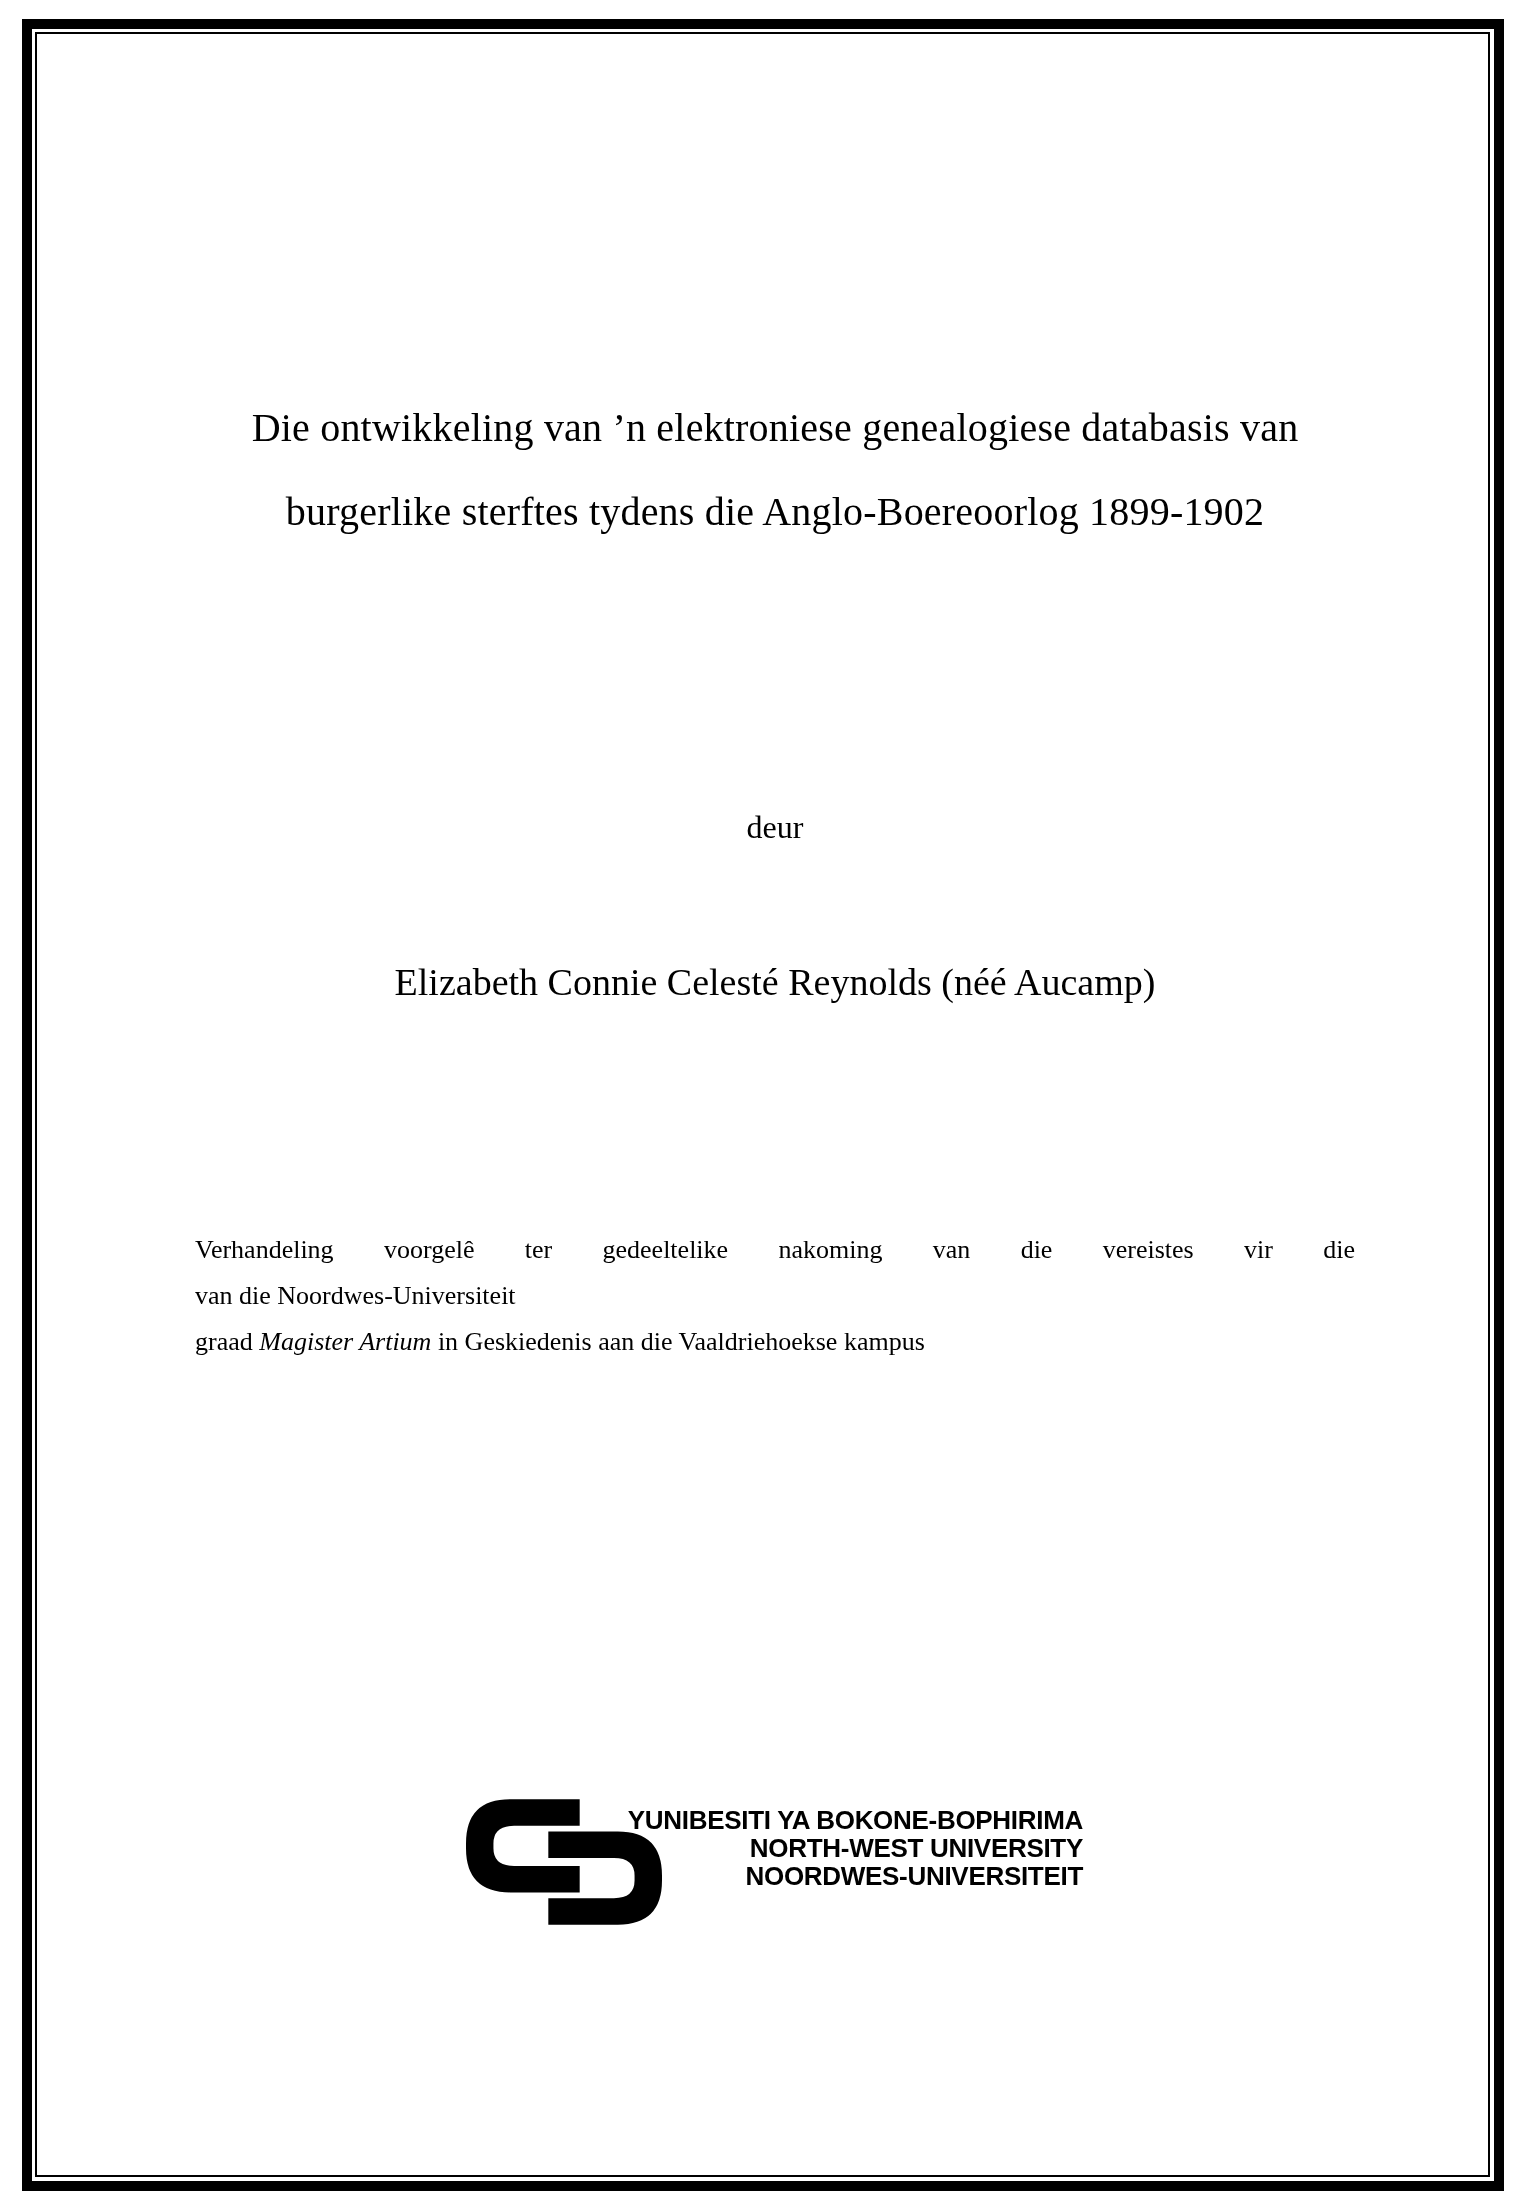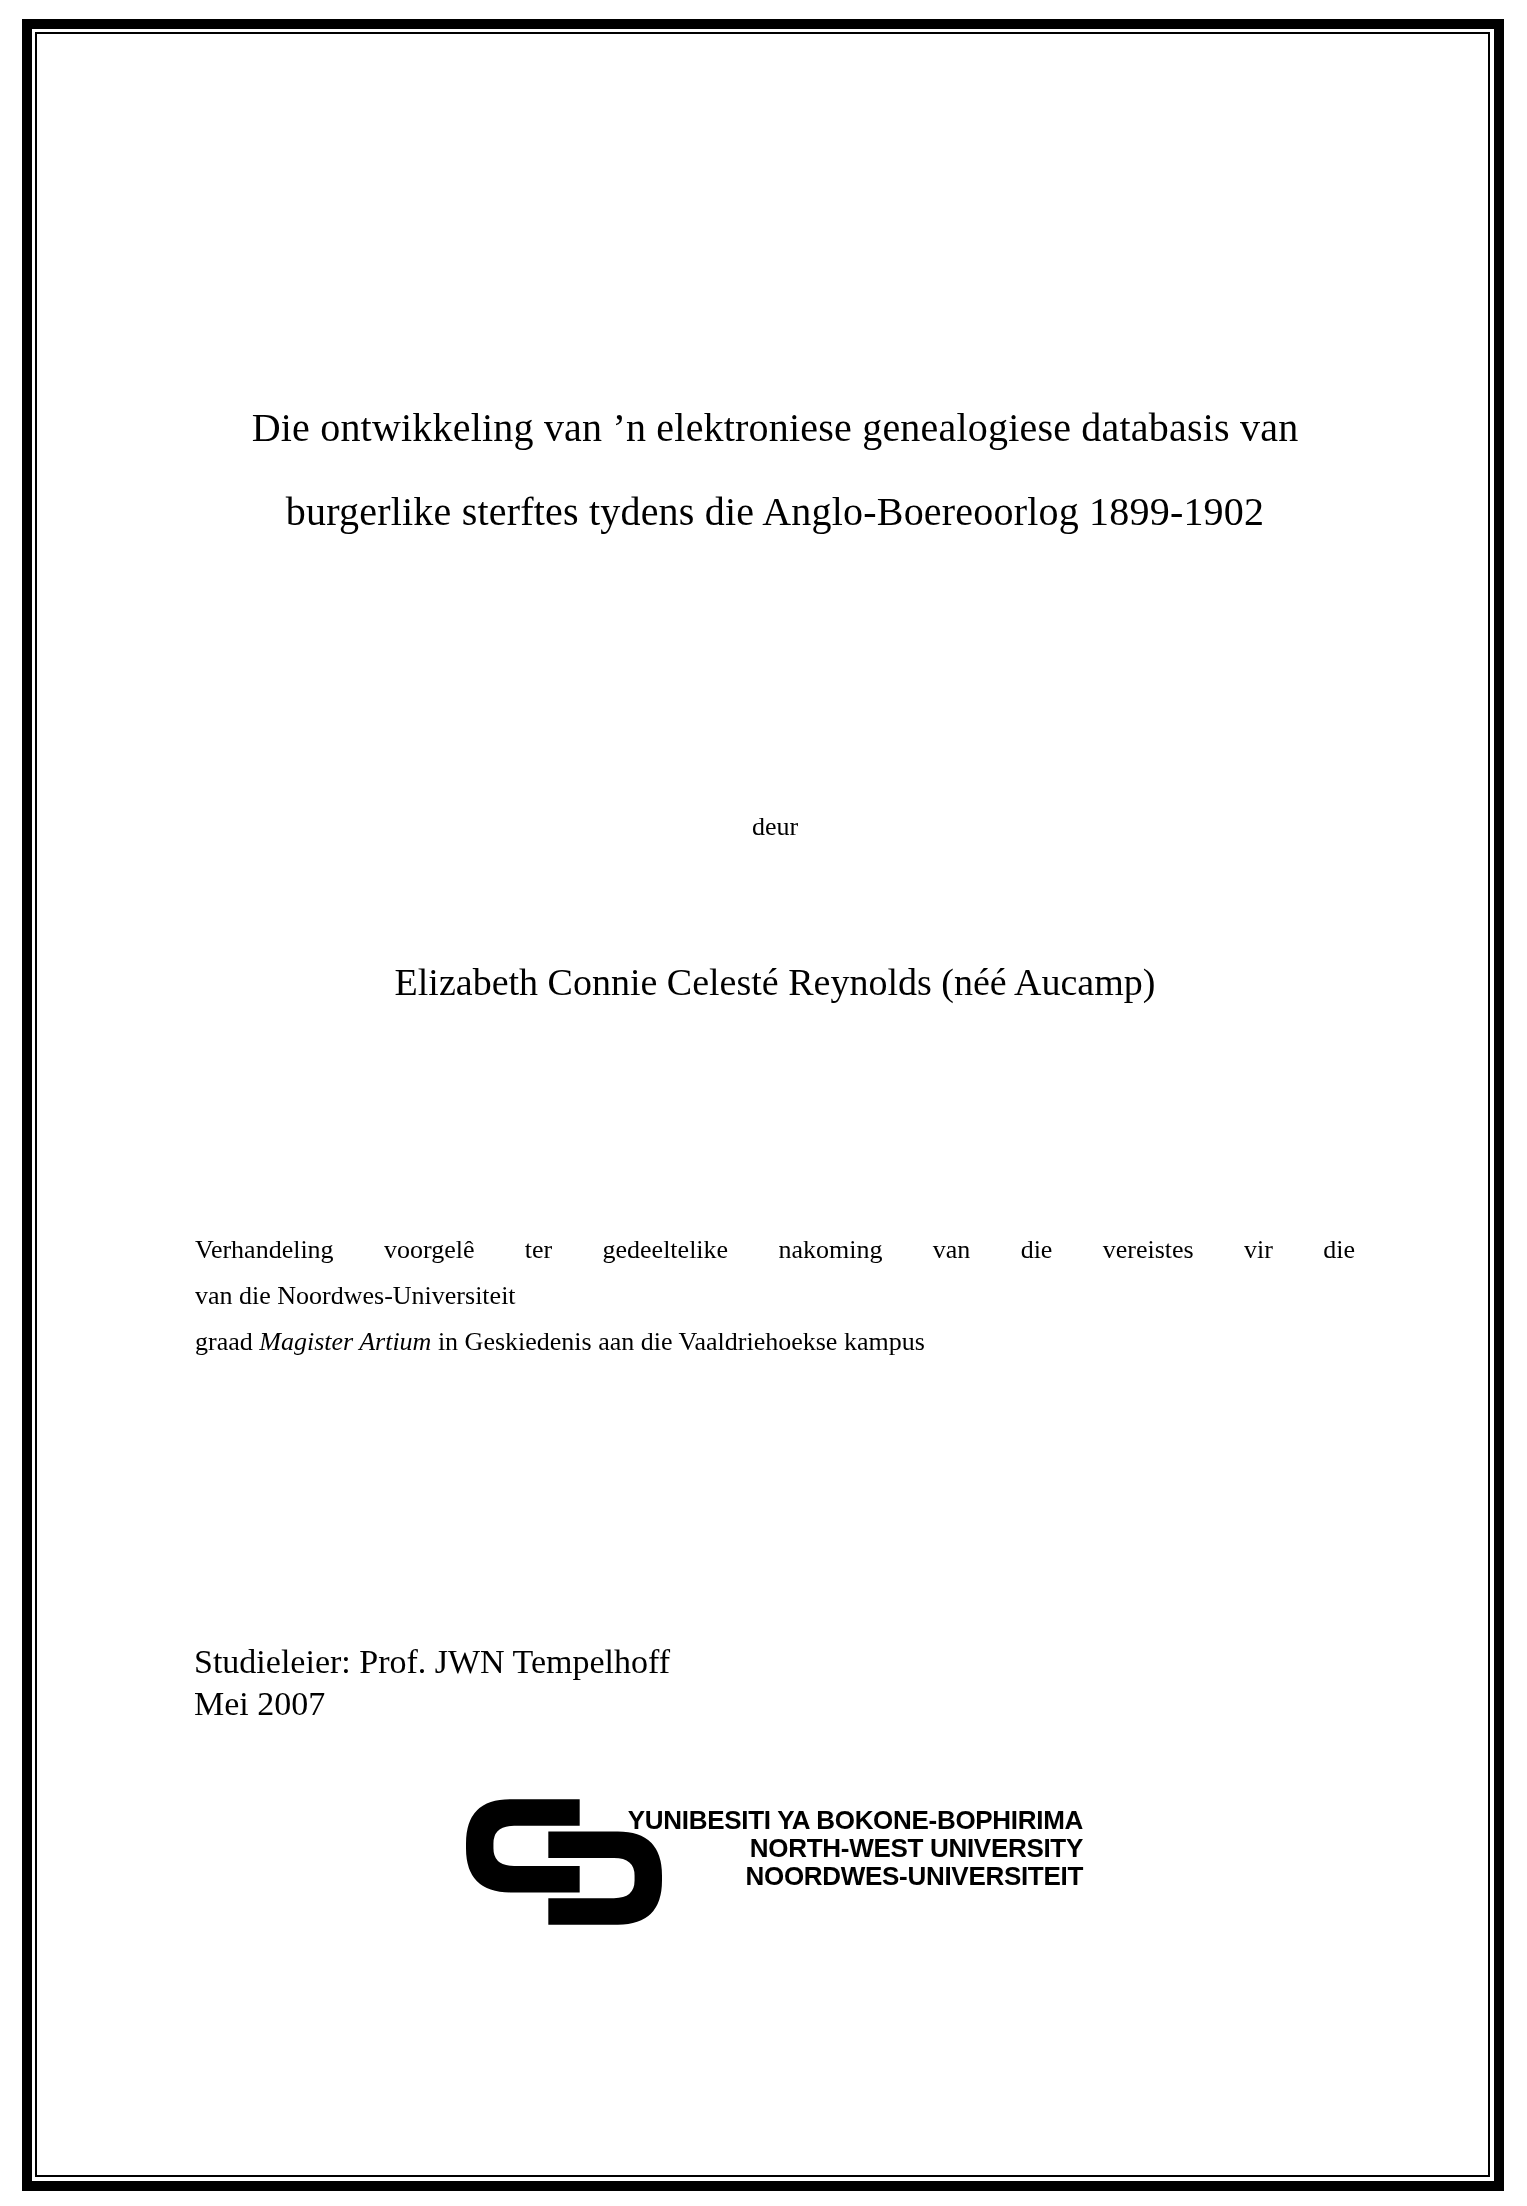--- a/index.html
+++ b/index.html
@@ -27,21 +27,21 @@
     position: absolute;
     left: 195px; top: 386px; width: 1160px;
     font-size: 40px; line-height: 84px;
     text-align: center;
     letter-spacing: 0.2px;
   }
   .title-line { white-space: nowrap; }
   .byline {
     position: absolute;
     left: 195px; top: 807px; width: 1160px;
-    font-size: 26px; line-height: 40px;
+    font-size: 32px; line-height: 40px;
     text-align: center;
   }
   .author {
     position: absolute;
     left: 195px; top: 960px; width: 1160px;
     font-size: 38px; line-height: 44px;
     text-align: center; white-space: nowrap;
   }
   .degree-statement {
     position: absolute;
@@ -96,24 +96,20 @@
   <div class="byline">deur</div>
 
   <div class="author">Elizabeth Connie Celesté Reynolds (néé Aucamp)</div>
 
   <div class="degree-statement">
     <div class="degree-line-justified">Verhandeling voorgelê ter gedeeltelike nakoming van die vereistes vir die</div>
     <div>van die Noordwes-Universiteit</div>
     <div><span>graad </span><span class="italic">Magister Artium</span><span> in Geskiedenis aan die Vaaldriehoekse kampus</span></div>
   </div>
 
-  <div class="supervisor-block">
-    <div>Studieleier: Prof. JWN Tempelhoff</div>
-    <div>Mei 2007</div>
-  </div>
 
   <div class="logo">
     <svg class="logo-mark" viewBox="0 0 200 128" xmlns="http://www.w3.org/2000/svg" aria-hidden="true">
       <path id="nwu-link" d="M116,0 H45 Q0,0 0,45 V50 Q0,95 45,95 H116 V68 H49 Q28,68 28,50 V45 Q28,27 49,27 H116 Z" fill="#000"></path>
       <use href="#nwu-link" transform="rotate(180 100 64)"></use>
     </svg>
     <div class="logo-text">
       <div>YUNIBESITI YA BOKONE-BOPHIRIMA</div>
       <div>NORTH-WEST UNIVERSITY</div>
       <div>NOORDWES-UNIVERSITEIT</div>

